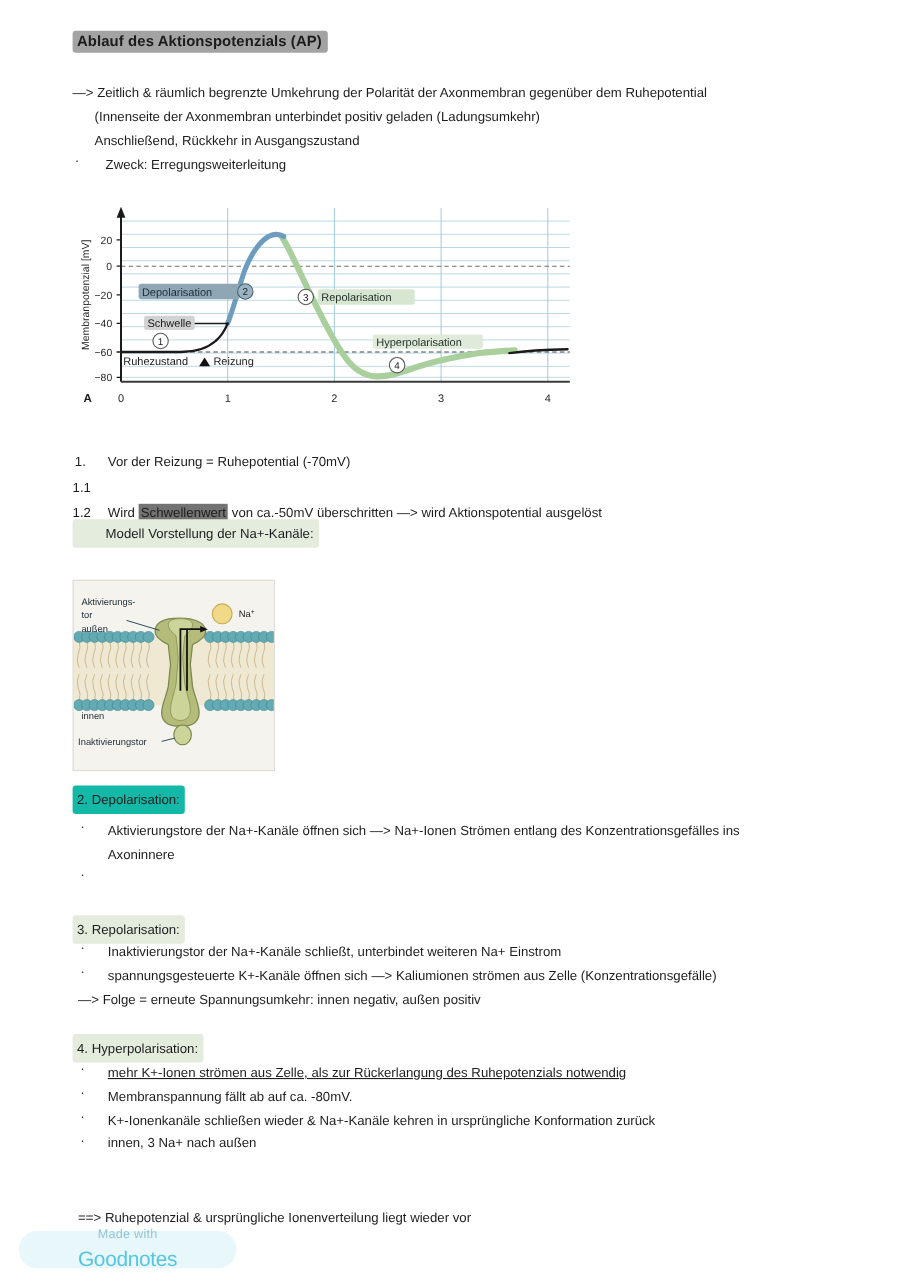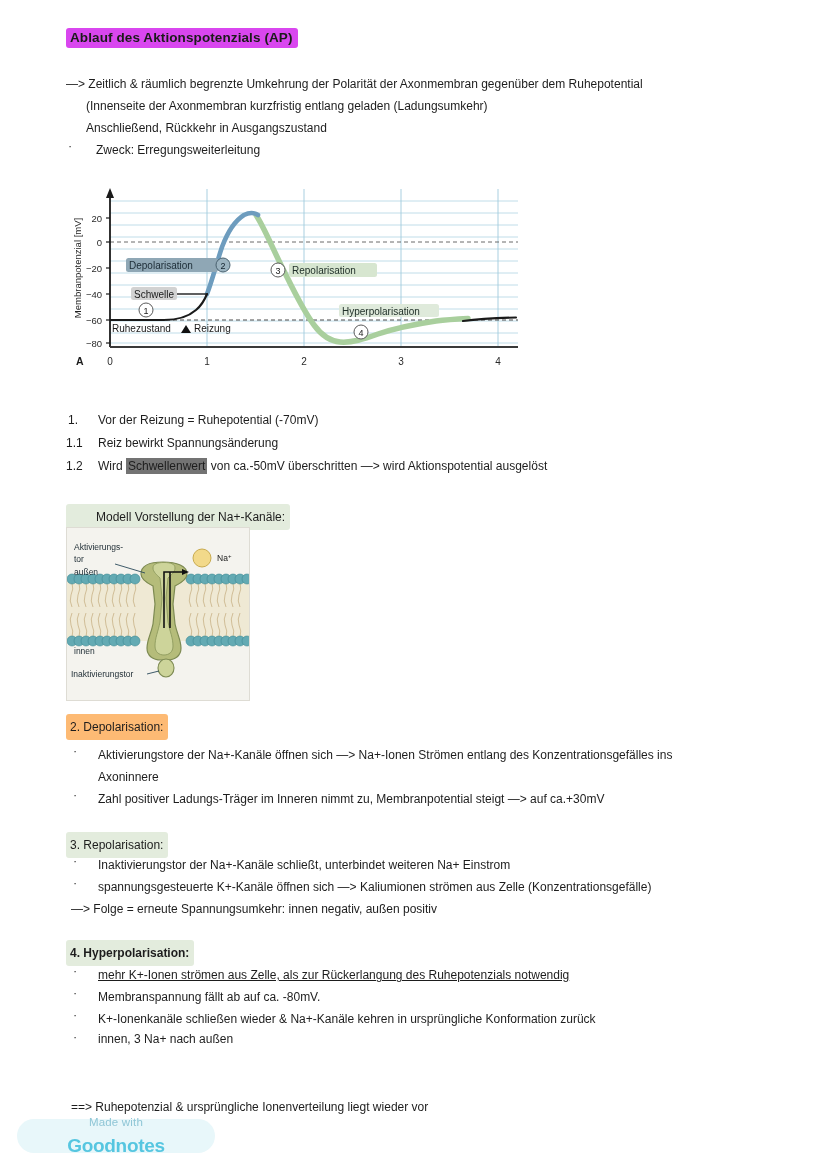--- a/index.html
+++ b/index.html
@@ -24,21 +24,21 @@
   }
 
   
   .title {
     position: absolute;
     left: 66px;
     top: 28px;
     font-size: 13.5px;
     font-weight: bold;
     letter-spacing: .1px;
-    background: #d946ef;
+    background: #a3a3a3;
     padding: 2px 5px 3px 4px;
     border-radius: 3px;
     white-space: nowrap;
   }
 
   .txt {
     font-size: 12px;
     line-height: 22px;
     color: #1d1d1d;
     white-space: nowrap;
@@ -51,21 +51,21 @@
     font-size: 12.6px;
     color: #333;
   }
 
   .hl-green {
     background: #e3ecdd;
     padding: 2px 5px 2px 4px;
     border-radius: 3px;
   }
   .hl-blue {
-    background: #fdba74;
+    background: #14b8a6;
     padding: 2px 5px 2px 4px;
     border-radius: 3px;
   }
   .hl-grey-inline {
     background: #737373;
     padding: 1px 2px;
   }
 
   
   #chart-block {
@@ -107,32 +107,31 @@
   }
   #goodnotes-badge .made {
     font-size: 11.5px;
     color: #8fc6d6;
     letter-spacing: .2px;
   }
   #goodnotes-badge .brand {
     font-size: 19px;
     color: #56c6e0;
     letter-spacing: -.3px;
-    font-weight: bold;
   }
 </style>
 </head>
 <body>
 
 <div class="page">
 
   <div class="title">Ablauf des Aktionspotenzials (AP)</div>
 
   <div class="abs txt" style="left:66px; top:73px;">—&gt; Zeitlich &amp; räumlich begrenzte Umkehrung der Polarität der Axonmembran gegenüber dem Ruhepotential</div>
-  <div class="abs txt" style="left:86px; top:95px;">(Innenseite der Axonmembran kurzfristig entlang geladen (Ladungsumkehr)</div>
+  <div class="abs txt" style="left:86px; top:95px;">(Innenseite der Axonmembran unterbindet positiv geladen (Ladungsumkehr)</div>
   <div class="abs txt" style="left:86px; top:117px;">Anschließend, Rückkehr in Ausgangszustand</div>
   <div class="abs bullet-dot" style="left:68px; top:139px;">·</div>
   <div class="abs txt" style="left:96px; top:139px;">Zweck: Erregungsweiterleitung</div>
 
   <div id="chart-block">
     <svg id="chart-svg" width="452" height="186" viewBox="0 0 452 186">
       <defs>
         <clipPath id="plotclip">
             <rect x="42" y="4" width="408" height="158"></rect>
           </clipPath>
@@ -243,28 +242,27 @@
 
       <circle cx="293" cy="147" r="7" fill="#ffffff" stroke="#5a5a5a" stroke-width="1"></circle>
       <text x="293" y="150.5" font-family="Liberation Sans, sans-serif" font-size="9" fill="#1a1a1a" text-anchor="middle">4</text>
     </svg>
   </div>
 
   <div class="abs txt" style="left:68px; top:409px;">1.</div>
   <div class="abs txt" style="left:98px; top:409px;">Vor der Reizung = Ruhepotential (-70mV)</div>
 
   <div class="abs txt" style="left:66px; top:432px;">1.1</div>
-  <div class="abs txt" style="left:98px; top:432px;">Reiz bewirkt Spannungsänderung</div>
 
   <div class="abs txt" style="left:66px; top:455px;">1.2</div>
   <div class="abs txt" style="left:98px; top:455px;">
     <span>Wird </span><span class="hl-grey-inline">Schwellenwert</span><span> von ca.-50mV überschritten —&gt; wird Aktionspotential ausgelöst</span>
   </div>
 
-  <div class="abs txt hl-green" style="left:66px; top:504px;padding-left:30px;">Modell Vorstellung der Na+-Kanäle:</div>
+  <div class="abs txt hl-green" style="left:66px; top:472px;padding-left:30px;">Modell Vorstellung der Na+-Kanäle:</div>
 
   <div id="membrane-figure">
     <svg id="membrane-svg" width="182" height="172" viewBox="0 0 182 172">
       <rect x="0" y="0" width="182" height="172" fill="#f4f3ee"></rect>
 
       <rect x="0" y="51" width="182" height="62" fill="#efe9d4"></rect>
 
       <g stroke="#c2a878" stroke-width="0.8" fill="none" opacity="0.85">
         <path d="M5 55 q2 6 -1 12 q-2 6 1 12"></path>
           <path d="M12 55 q2 6 -1 12 q-2 6 1 12"></path>
@@ -380,30 +378,29 @@
         <text x="4" y="149">Inaktivierungstor</text>
       </g>
     </svg>
   </div>
 
   <div class="abs txt hl-blue" style="left:66px; top:714px;">2. Depolarisation:</div>
   <div class="abs bullet-dot" style="left:73px; top:744px;">·</div>
   <div class="abs txt" style="left:98px; top:744px;">Aktivierungstore der Na+-Kanäle öffnen sich —&gt; Na+-Ionen Strömen entlang des Konzentrationsgefälles ins</div>
   <div class="abs txt" style="left:98px; top:766px;">Axoninnere</div>
   <div class="abs bullet-dot" style="left:73px; top:788px;">·</div>
-  <div class="abs txt" style="left:98px; top:788px;">Zahl positiver Ladungs-Träger im Inneren nimmt zu, Membranpotential steigt —&gt; auf ca.+30mV</div>
 
   <div class="abs txt hl-green" style="left:66px; top:832px;">3. Repolarisation:</div>
   <div class="abs bullet-dot" style="left:73px; top:854px;">·</div>
   <div class="abs txt" style="left:98px; top:854px;">Inaktivierungstor der Na+-Kanäle schließt, unterbindet weiteren Na+ Einstrom</div>
   <div class="abs bullet-dot" style="left:73px; top:876px;">·</div>
   <div class="abs txt" style="left:71px; top:898px;">—&gt; Folge = erneute Spannungsumkehr: innen negativ, außen positiv</div>
   <div class="abs txt" style="left:98px; top:876px;">spannungsgesteuerte K+-Kanäle öffnen sich —&gt; Kaliumionen strömen aus Zelle (Konzentrationsgefälle)</div>
 
-  <div class="abs txt hl-green" style="left:66px; top:940px;font-weight:bold;">4. Hyperpolarisation:</div>
+  <div class="abs txt hl-green" style="left:66px; top:940px;">4. Hyperpolarisation:</div>
   <div class="abs bullet-dot" style="left:73px; top:964px;">·</div>
   <div class="abs txt" style="left:98px; top:964px;text-decoration:underline;">mehr K+-Ionen strömen aus  Zelle, als zur Rückerlangung des Ruhepotenzials notwendig</div>
   <div class="abs bullet-dot" style="left:73px; top:986px;">·</div>
   <div class="abs txt" style="left:98px; top:986px;">Membranspannung fällt ab auf ca. -80mV.</div>
   <div class="abs bullet-dot" style="left:73px; top:1008px;">·</div>
   <div class="abs txt" style="left:98px; top:1008px;">K+-Ionenkanäle schließen wieder &amp; Na+-Kanäle kehren in ursprüngliche Konformation zurück</div>
   <div class="abs bullet-dot" style="left:73px; top:1030px;">·</div>
   <div class="abs txt" style="left:98px; top:1028px;">innen, 3 Na+ nach außen</div>
 
   <div class="abs txt" style="left:71px; top:1096px;">==&gt; Ruhepotenzial &amp; ursprüngliche Ionenverteilung liegt wieder vor</div>

